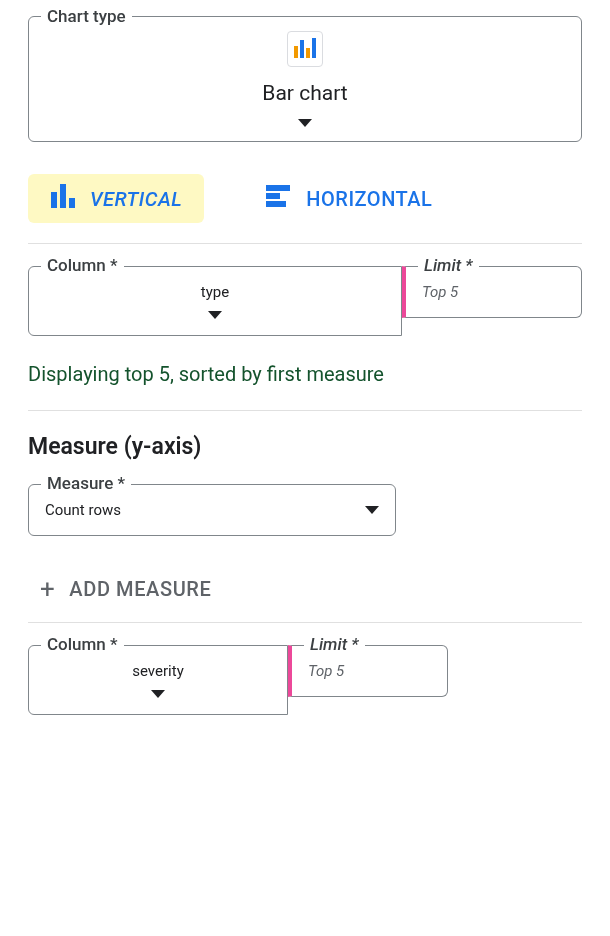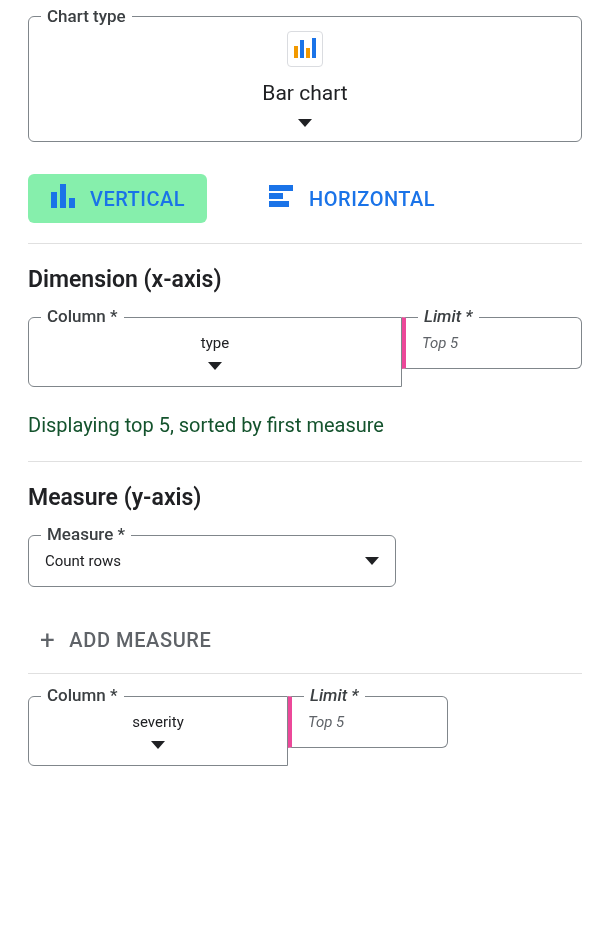--- a/index.html
+++ b/index.html
@@ -71,21 +71,22 @@
     gap: 14px;
     padding: 10px 22px;
     border-radius: 6px;
     font-size: 20px;
     font-weight: 500;
     letter-spacing: 0.5px;
     cursor: pointer;
     color: #1a73e8;
   }
   .tab.active {
-    background: #86efac;
+    background: #fef9c3;
+    font-style: italic;
   }
   hr.section-div {
     border: none;
     border-top: 1px solid #e0e0e0;
     margin: 12px 0 22px 0;
   }
   .section-heading {
     font-size: 23px;
     font-weight: 600;
     margin: 20px 0 24px 0;
@@ -197,21 +198,20 @@
           <rect x="0" y="8" width="14" height="6" fill="#1a73e8"></rect>
           <rect x="0" y="16" width="20" height="6" fill="#1a73e8"></rect>
         </svg>
       </span>
       <span>HORIZONTAL</span>
     </div>
   </div>
 
   <hr class="section-div">
 
-  <div class="section-heading">Dimension (x-axis)</div>
 
   <div class="row-double">
     <div class="cell-left">
       <div class="field-box left-join">
         <div class="field-legend">Column *</div>
         <span class="field-value">type</span>
         <span class="dropdown-arrow"></span>
       </div>
     </div>
     <div class="cell-right">

